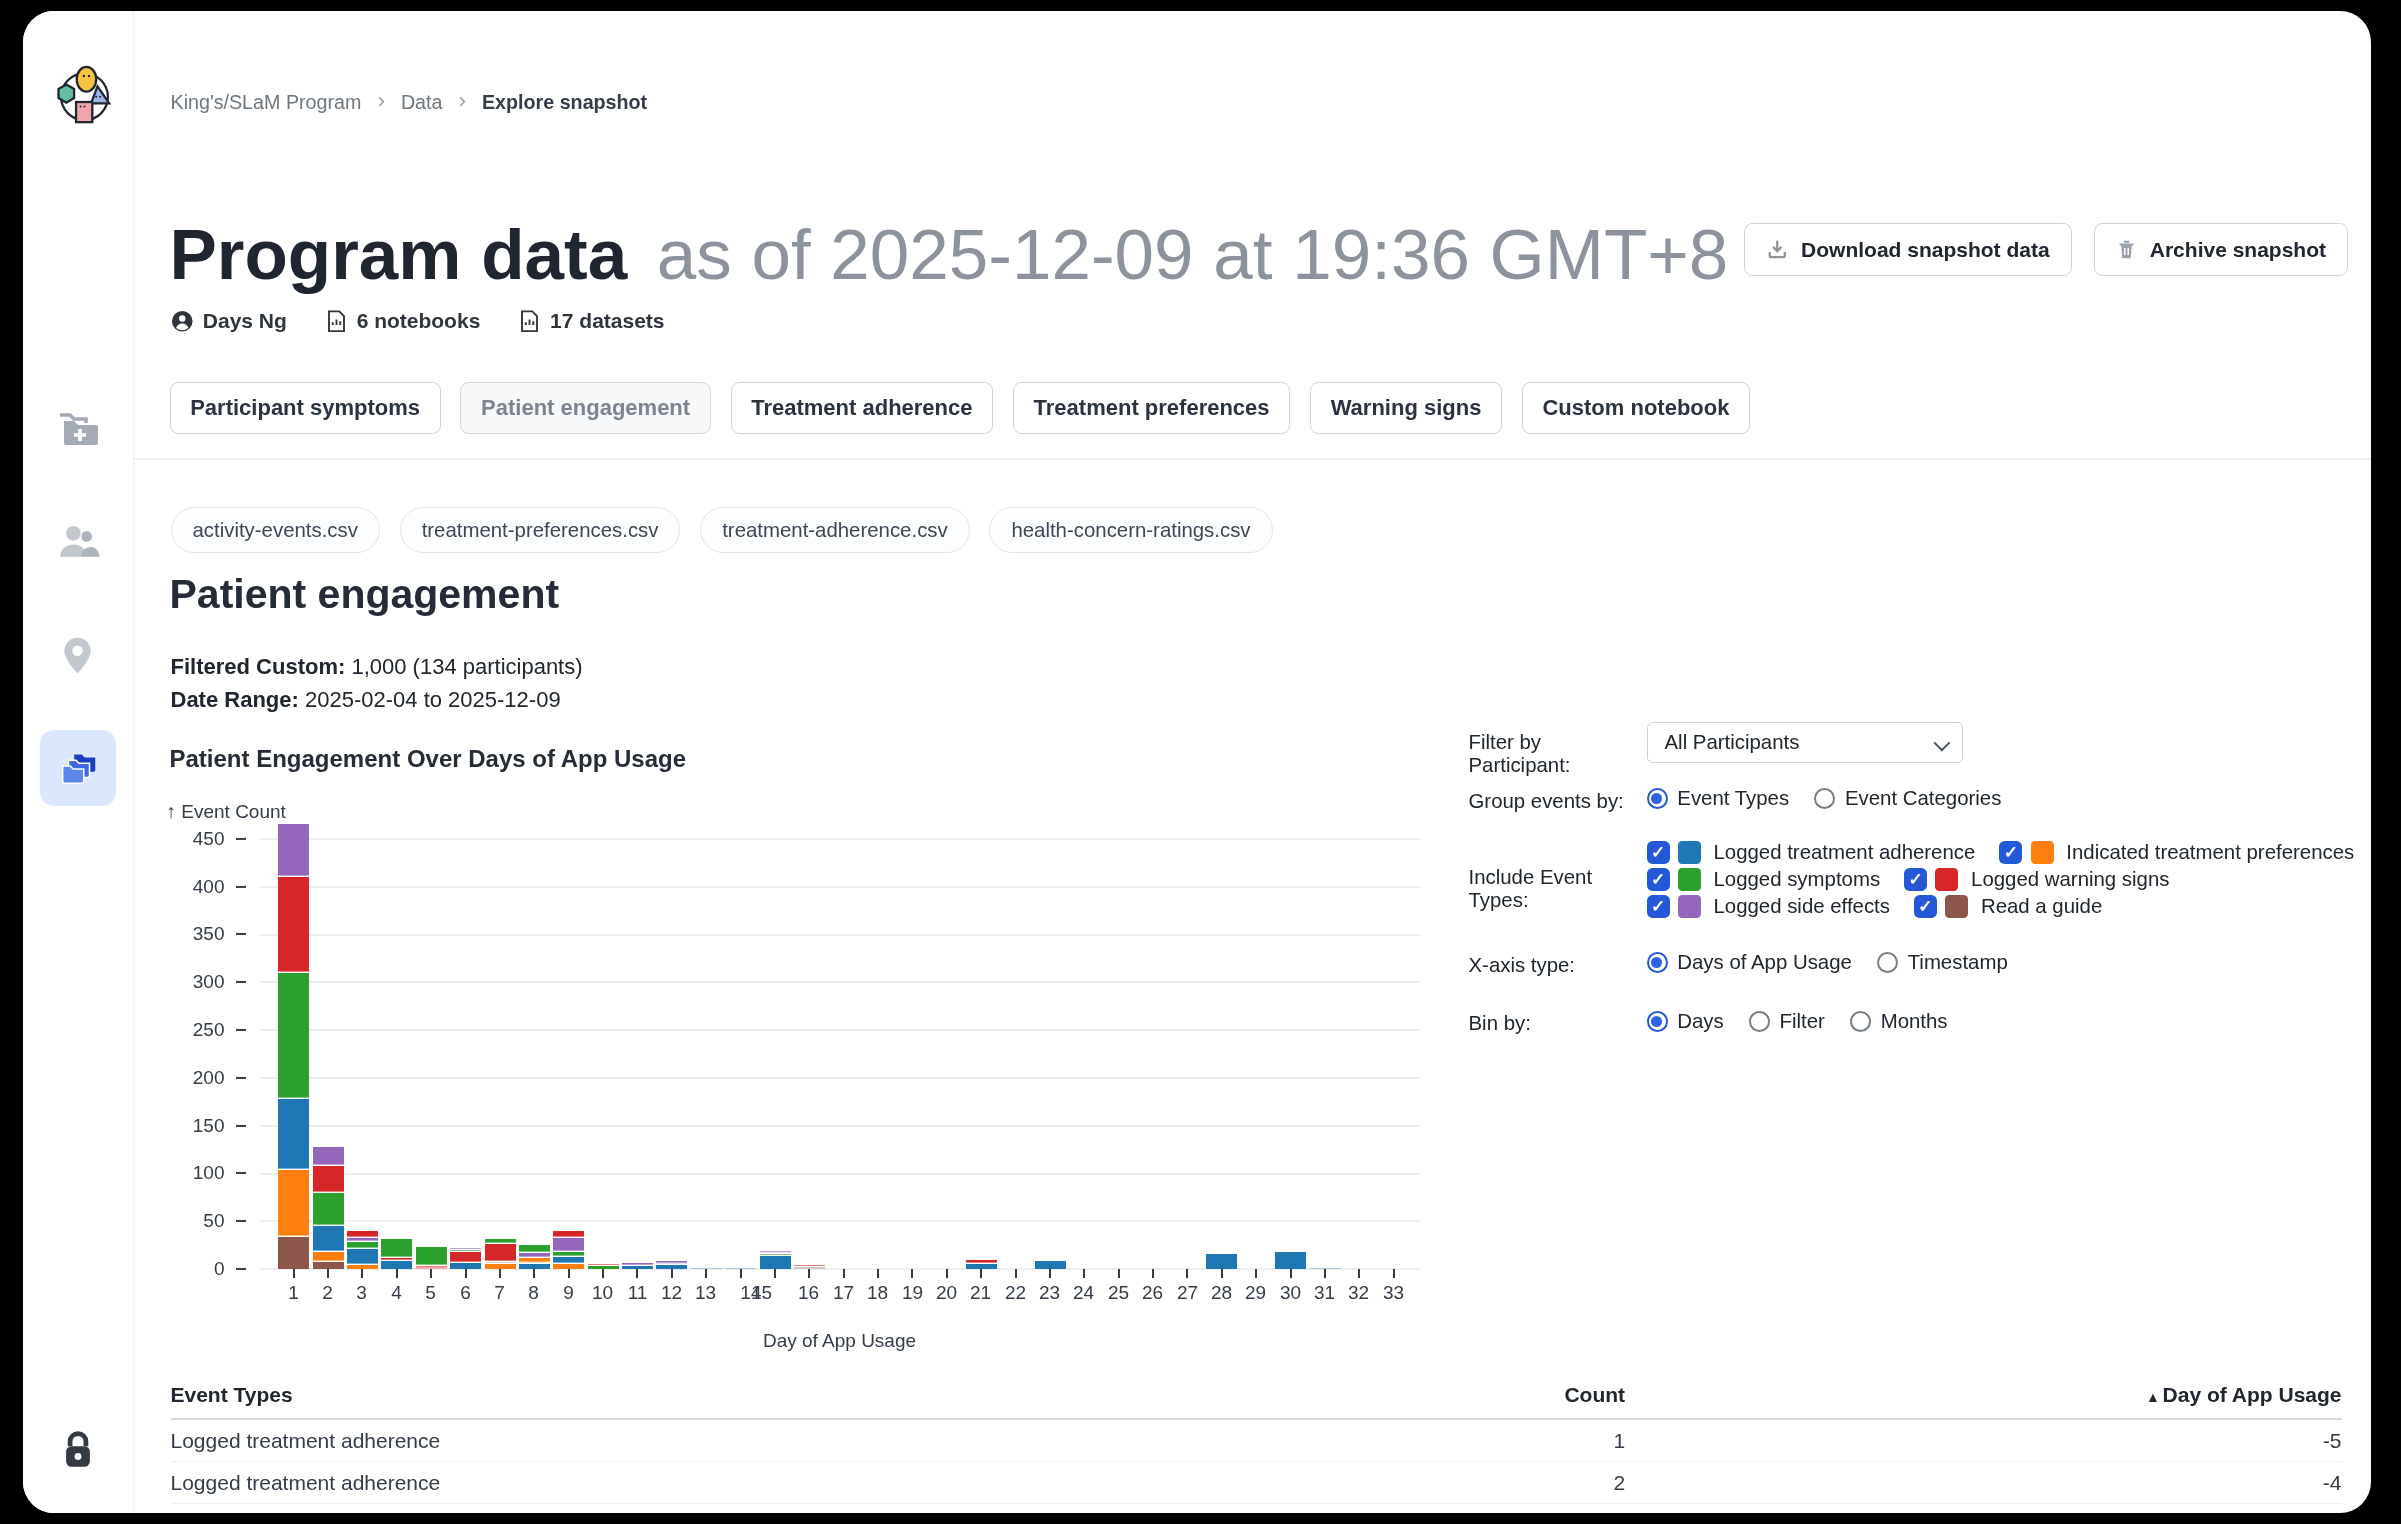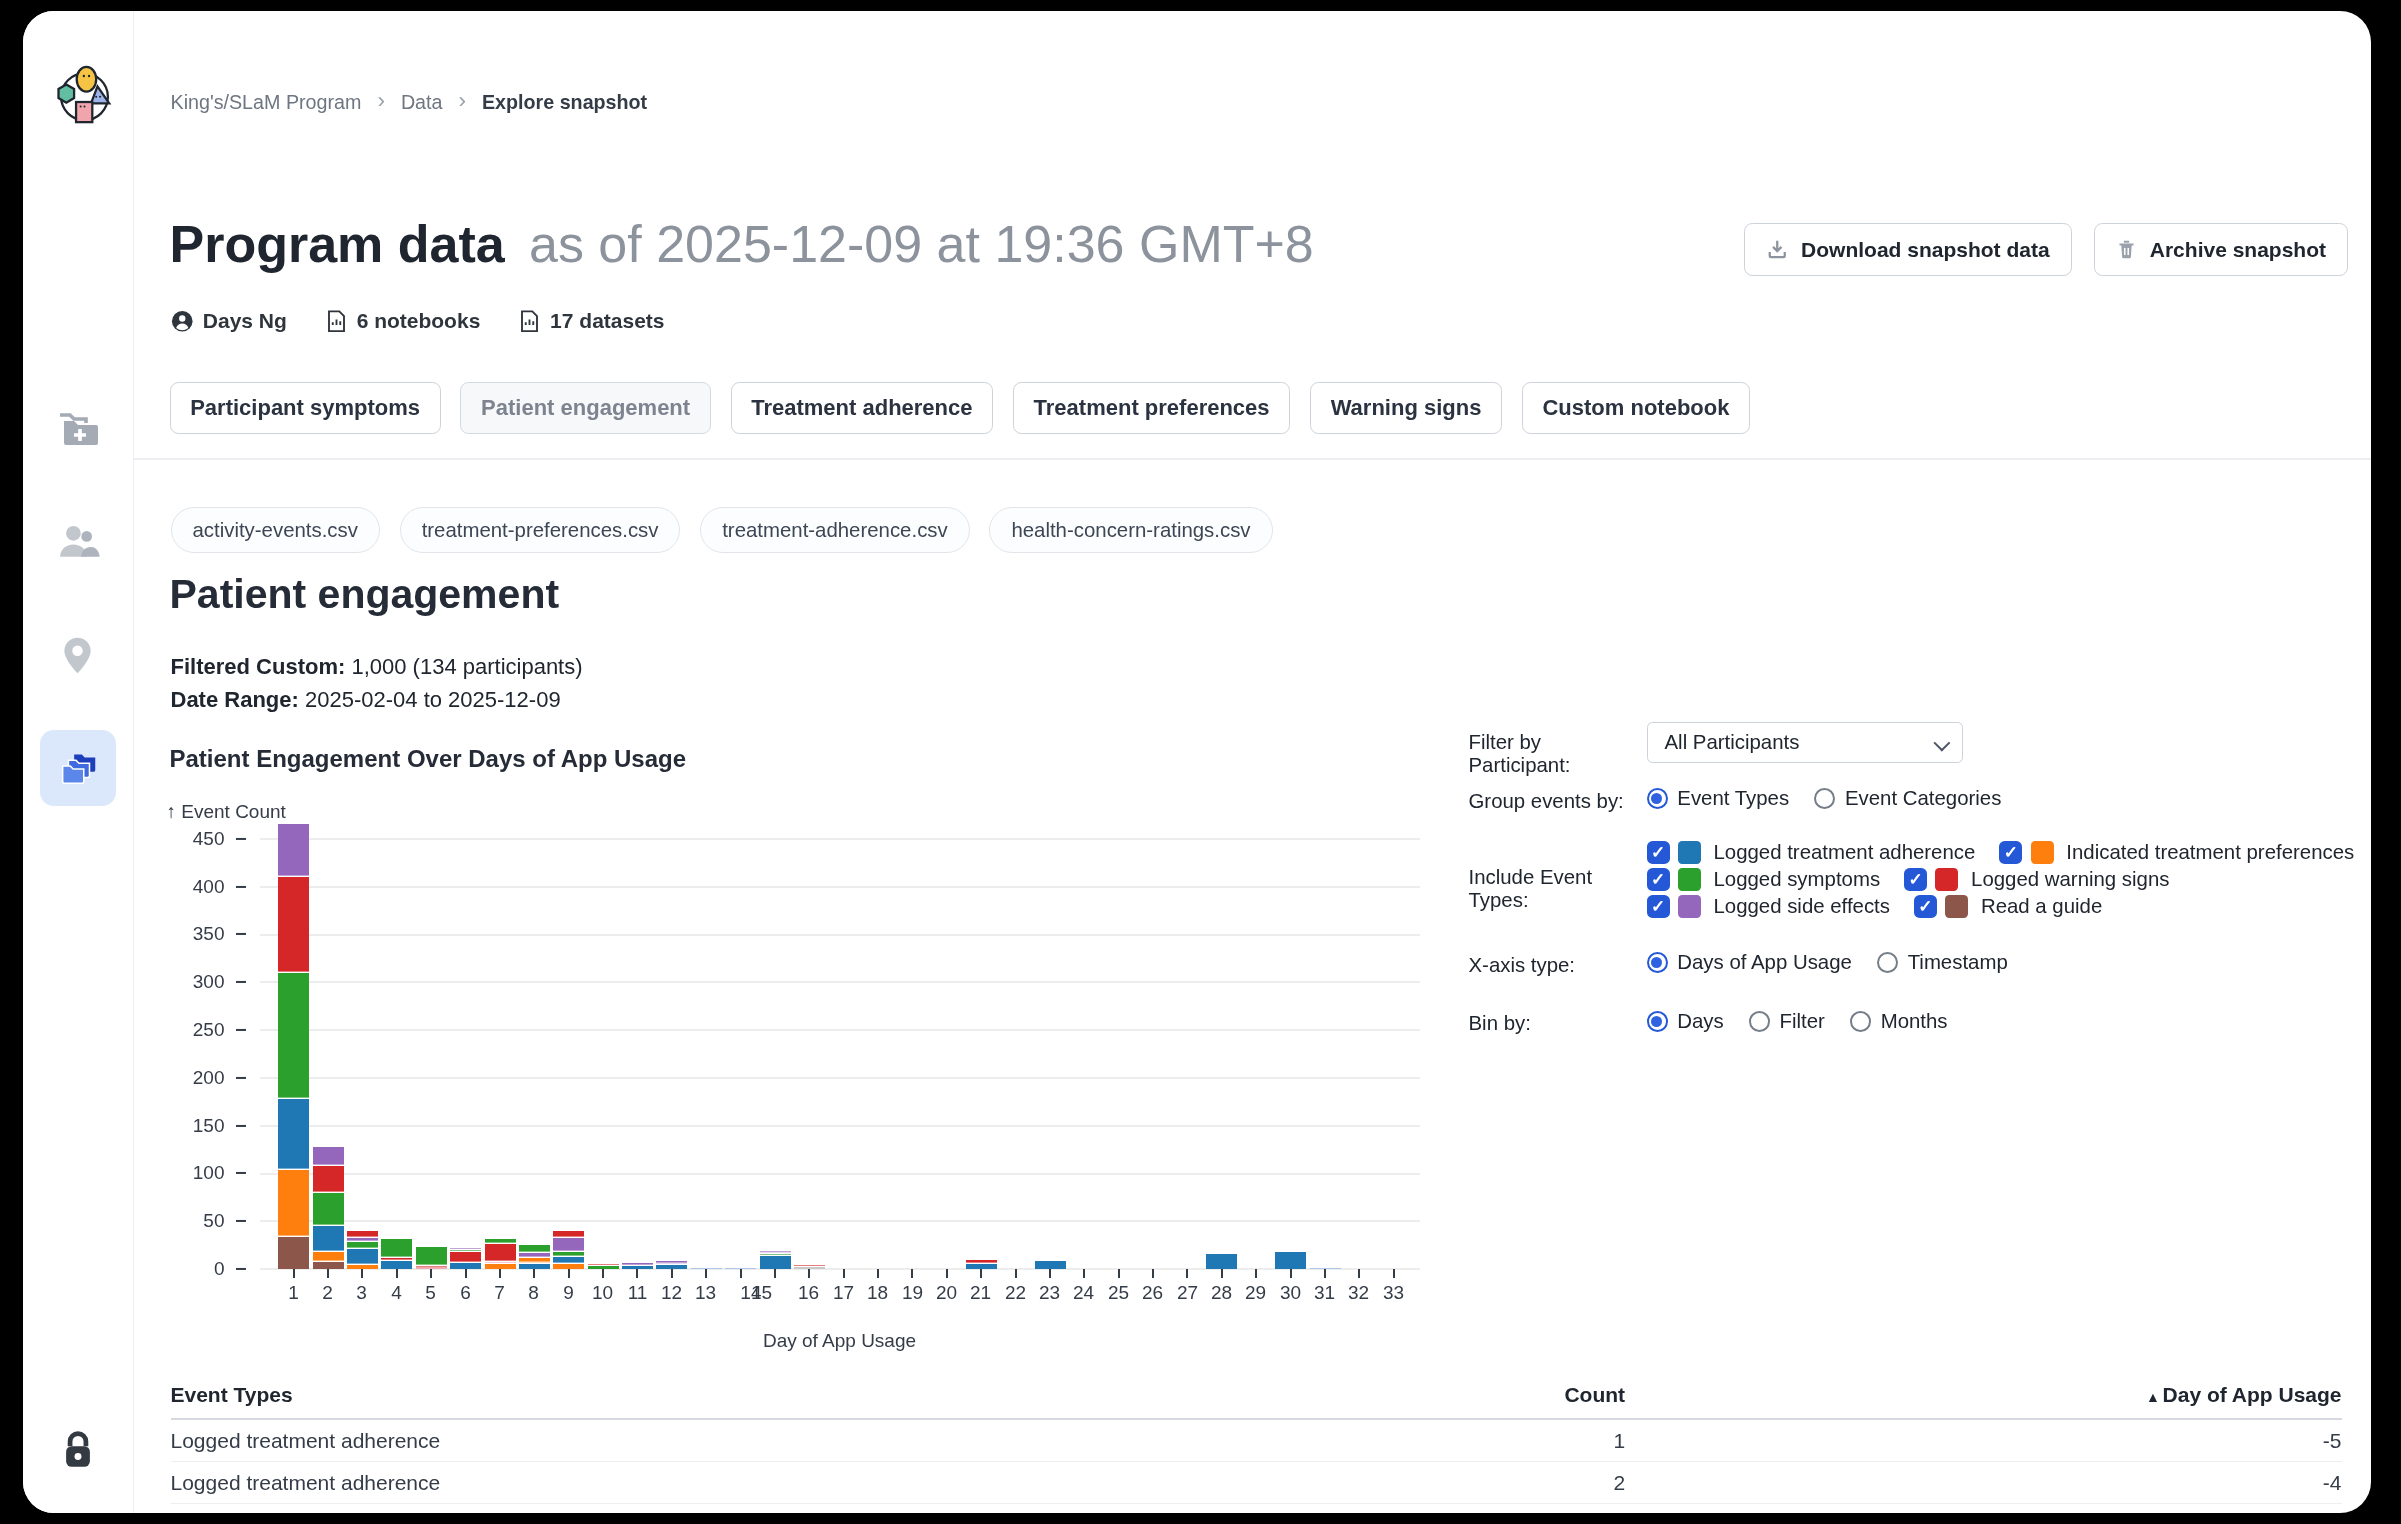--- a/index.html
+++ b/index.html
@@ -12,21 +12,21 @@
   .side-icons{position:absolute;left:0;top:380px;width:110px;display:flex;flex-direction:column;align-items:center;gap:37px;}
   .side-btn{width:76px;height:76px;display:flex;align-items:center;justify-content:center;border-radius:14px;}
   .side-btn.active{background:#dbe7fb;}
   .lock-wrap{position:absolute;left:0;bottom:41px;width:110px;display:flex;justify-content:center;}
   
   .main{position:absolute;left:110px;top:0;width:2238px;height:100%;}
   .breadcrumb{position:absolute;left:38px;top:80px;display:flex;align-items:center;gap:16px;font-size:19.7px;color:#6e7681;}
   .crumb{white-space:nowrap;}
   .crumb.current{color:#343c48;font-weight:700;}
   .crumb-sep{color:#9aa1ab;font-size:22.5px;line-height:1;transform:translateY(-1.4px);}
-  .page-title{position:absolute;left:37px;top:205px;font-size:52px;line-height:1.1;white-space:nowrap;}
+  .page-title{position:absolute;left:37px;top:205px;font-size:71px;line-height:1.1;white-space:nowrap;}
   .page-title .strong{font-weight:700;color:#20262f;}
   .page-title .muted{font-weight:400;color:#8d939c;margin-left:9.8px;}
   .meta-row{position:absolute;left:38px;top:298px;display:flex;align-items:center;gap:39px;font-size:21px;color:#2f353d;font-weight:600;}
   .meta-item{display:flex;align-items:center;gap:9.8px;}
   .top-buttons{position:absolute;right:22.5px;top:212px;display:flex;gap:22.5px;}
   .btn{display:flex;align-items:center;gap:12.7px;background:#fff;border:1.4px solid #ccd2da;border-radius:8.4px;
     padding:0 21px;height:53px;font-size:21px;font-weight:700;color:#20262f;cursor:pointer;}
   .tabs{position:absolute;left:37px;top:371px;display:flex;gap:19.7px;}
   .tab{border:1.4px solid #ccd2da;border-radius:8.4px;background:#fff;padding:0 19.7px;height:52px;
     display:flex;align-items:center;font-size:22px;font-weight:700;color:#2b3340;white-space:nowrap;}

